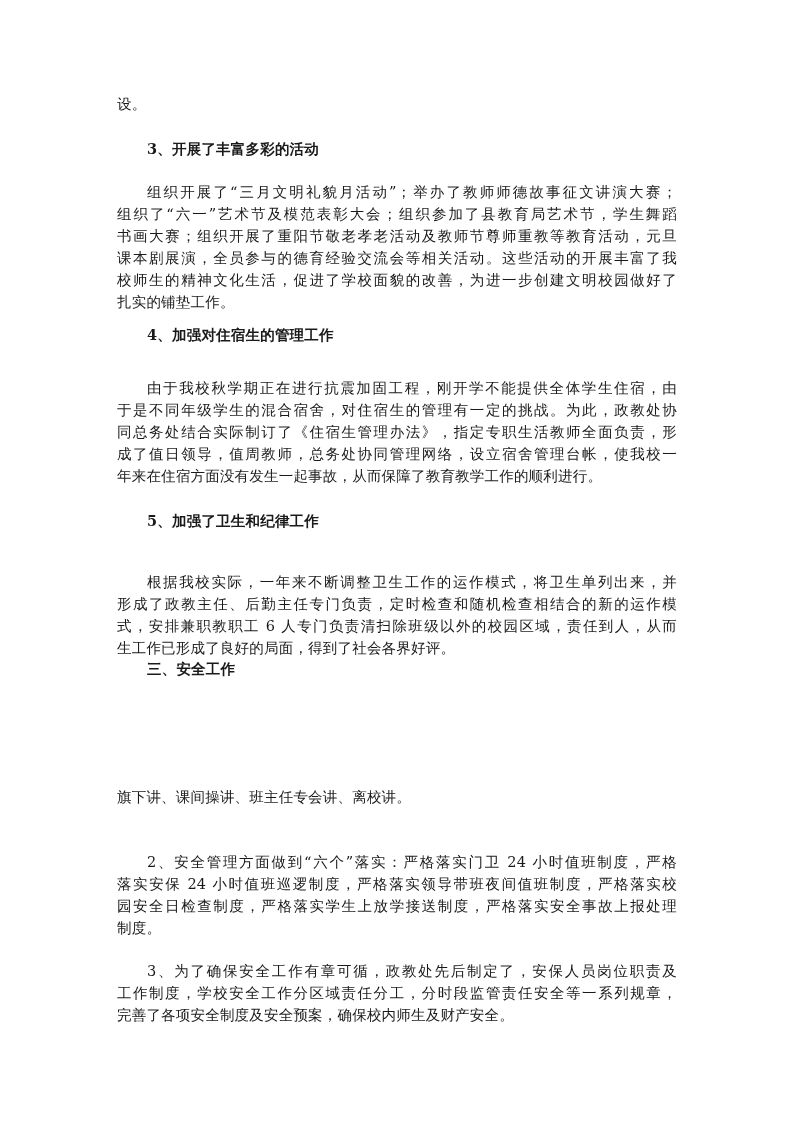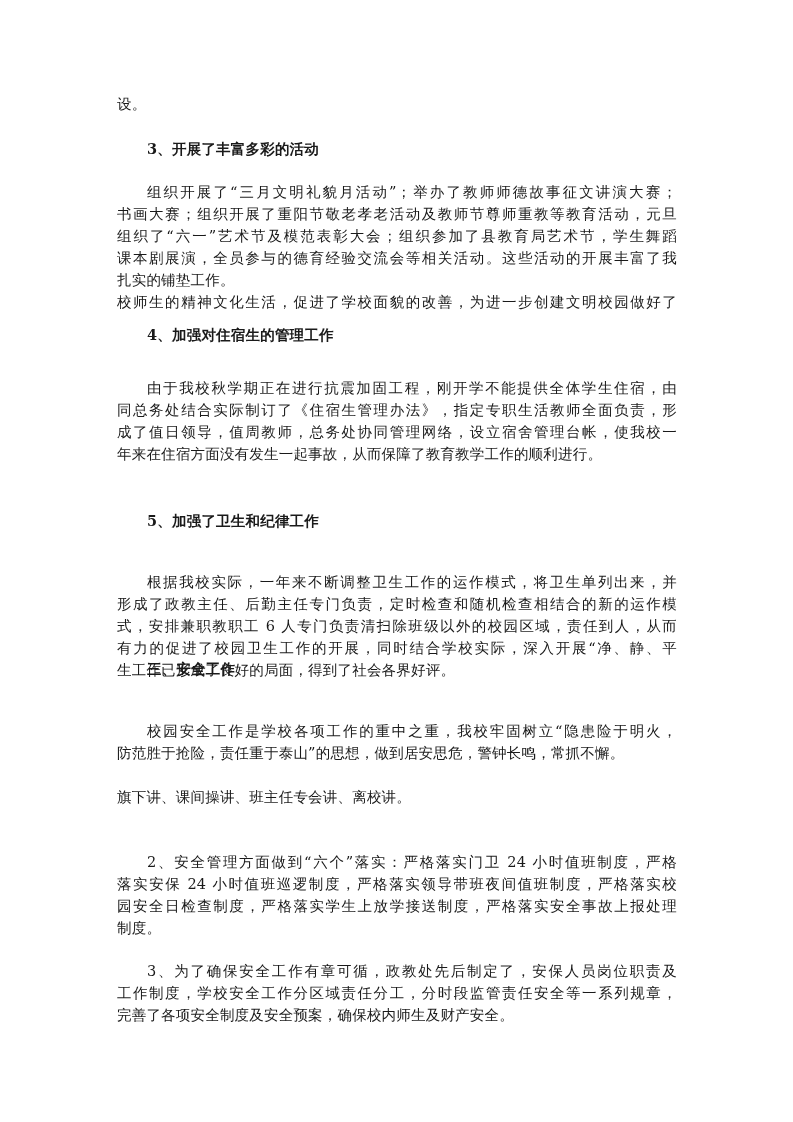--- a/index.html
+++ b/index.html
@@ -30,58 +30,54 @@
   <div class="para" style="top:93px">
     <span class="line last">设。</span>
   </div>
 
   <div class="para heading" style="top:138px">
     <span class="line indent last">3、开展了丰富多彩的活动</span>
   </div>
 
   <div class="para" style="top:181px">
     <span class="line indent">组织开展了“三月文明礼貌月活动”；举办了教师师德故事征文讲演大赛；</span>
+    <span class="line">组织了“六一”艺术节及模范表彰大会；组织参加了县教育局艺术节，学生舞蹈</span>
     <span class="line">书画大赛；组织开展了重阳节敬老孝老活动及教师节尊师重教等教育活动，元旦</span>
-    <span class="line">组织了“六一”艺术节及模范表彰大会；组织参加了县教育局艺术节，学生舞蹈</span>
     <span class="line">课本剧展演，全员参与的德育经验交流会等相关活动。这些活动的开展丰富了我</span>
+    <span class="line">校师生的精神文化生活，促进了学校面貌的改善，为进一步创建文明校园做好了</span>
     <span class="line last">扎实的铺垫工作。</span>
-    <span class="line">校师生的精神文化生活，促进了学校面貌的改善，为进一步创建文明校园做好了</span>
   </div>
 
   <div class="para heading" style="top:324px">
     <span class="line indent last">4、加强对住宿生的管理工作</span>
   </div>
 
   <div class="para" style="top:377px">
     <span class="line indent">由于我校秋学期正在进行抗震加固工程，刚开学不能提供全体学生住宿，由</span>
+    <span class="line">于是不同年级学生的混合宿舍，对住宿生的管理有一定的挑战。为此，政教处协</span>
     <span class="line">同总务处结合实际制订了《住宿生管理办法》，指定专职生活教师全面负责，形</span>
     <span class="line">成了值日领导，值周教师，总务处协同管理网络，设立宿舍管理台帐，使我校一</span>
     <span class="line last">年来在住宿方面没有发生一起事故，从而保障了教育教学工作的顺利进行。</span>
   </div>
 
   <div class="para heading" style="top:510px">
     <span class="line indent last">5、加强了卫生和纪律工作</span>
   </div>
 
   <div class="para" style="top:571px">
     <span class="line indent">根据我校实际，一年来不断调整卫生工作的运作模式，将卫生单列出来，并</span>
     <span class="line">形成了政教主任、后勤主任专门负责，定时检查和随机检查相结合的新的运作模</span>
     <span class="line">式，安排兼职教职工 6 人专门负责清扫除班级以外的校园区域，责任到人，从而</span>
-    <span class="line">有力的促进了校园卫生工作的开展，同时结合学校实际，深入开展“净、静、平</span>
     <span class="line last">生工作已形成了良好的局面，得到了社会各界好评。</span>
   </div>
 
   <div class="para heading" style="top:658px">
     <span class="line indent last">三、安全工作</span>
   </div>
 
-  <div class="para" style="top:720px">
-    <span class="line indent">校园安全工作是学校各项工作的重中之重，我校牢固树立“隐患险于明火，</span>
-    <span class="line last">防范胜于抢险，责任重于泰山”的思想，做到居安思危，警钟长鸣，常抓不懈。</span>
-  </div>
 
   <div class="para" style="top:786px">
     <span class="line last">旗下讲、课间操讲、班主任专会讲、离校讲。</span>
   </div>
 
   <div class="para" style="top:851px">
     <span class="line indent">2、安全管理方面做到“六个”落实：严格落实门卫 24 小时值班制度，严格</span>
     <span class="line">落实安保 24 小时值班巡逻制度，严格落实领导带班夜间值班制度，严格落实校</span>
     <span class="line">园安全日检查制度，严格落实学生上放学接送制度，严格落实安全事故上报处理</span>
     <span class="line last">制度。</span>

